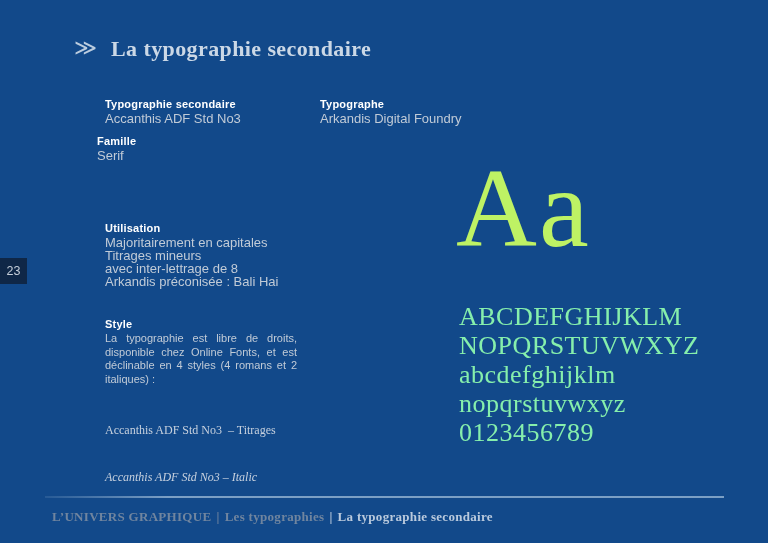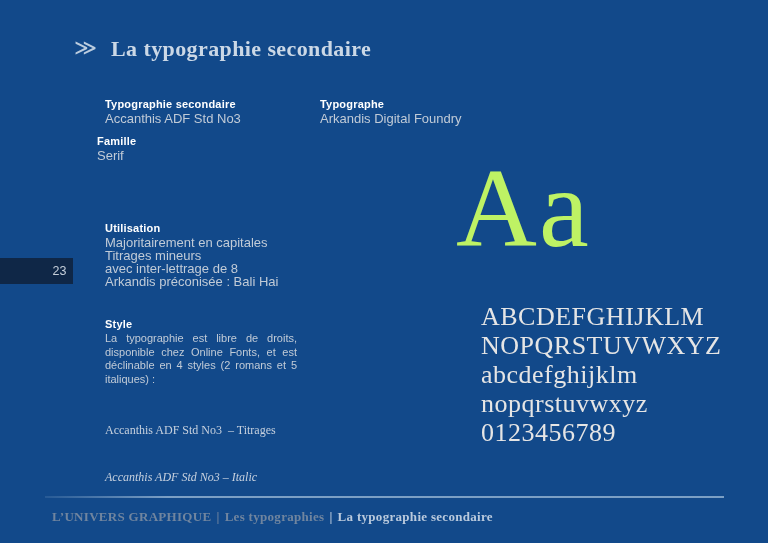--- a/index.html
+++ b/index.html
@@ -77,36 +77,36 @@
     position: absolute;
     left: 456px; top: 152px;
     font-family: "Liberation Serif", serif;
     font-size: 112px;
     line-height: 1;
     color: #bef264;
     letter-spacing: 2px;
   }
   .specimen-alphabet {
     position: absolute;
-    left: 481px; top: 302px;
+    left: 459px; top: 302px;
     font-family: "Liberation Serif", serif;
     font-size: 26px;
     line-height: 29px;
-    color: #e5e5e5;
+    color: #86efac;
     letter-spacing: 0.5px;
   }
   
   .page-badge {
     position: absolute;
     left: 0; top: 258px;
     width: 27px; height: 26px;
     background: #0F2747;
     color: #C5CED9;
     font-size: 12.5px;
-    display: flex; align-items: center; justify-content: center; padding-left: 46px;
+    display: flex; align-items: center; justify-content: center;
   }
   
   .footer-rule {
     position: absolute;
     left: 45px; top: 496px;
     width: 679px; height: 2px;
     background: linear-gradient(to right, rgba(159,188,216,0.15), rgba(159,188,216,0.75) 18%, rgba(159,188,216,0.75));
   }
   .footer {
     position: absolute;
@@ -149,21 +149,21 @@
   <div class="spec-group g-utilisation">
     <div class="spec-label">Utilisation</div>
     <div class="spec-line">Majoritairement en capitales</div>
     <div class="spec-line">Titrages mineurs</div>
     <div class="spec-line">avec inter-lettrage de 8</div>
     <div class="spec-line">Arkandis préconisée : Bali Hai</div>
   </div>
 
   <div class="spec-group g-style">
     <div class="spec-label">Style</div>
-    <div class="style-paragraph">La typographie est libre de droits, disponible chez Online Fonts, et est déclinable en 4 styles (2 romans et 5 italiques) :</div>
+    <div class="style-paragraph">La typographie est libre de droits, disponible chez Online Fonts, et est déclinable en 4 styles (4 romans et 2 italiques) :</div>
   </div>
 
   <div class="variant-list">
     <div class="v-regular">Accanthis ADF Std No3  – Titrages</div>
     <div class="v-italic">Accanthis ADF Std No3 – Italic</div>
     
   </div>
 
   <div class="specimen-display">Aa</div>
   <div class="specimen-alphabet">

